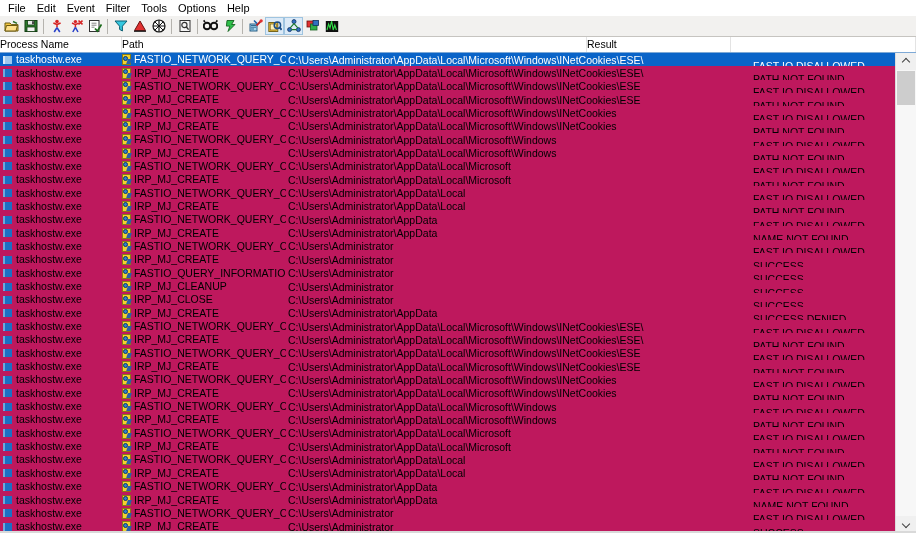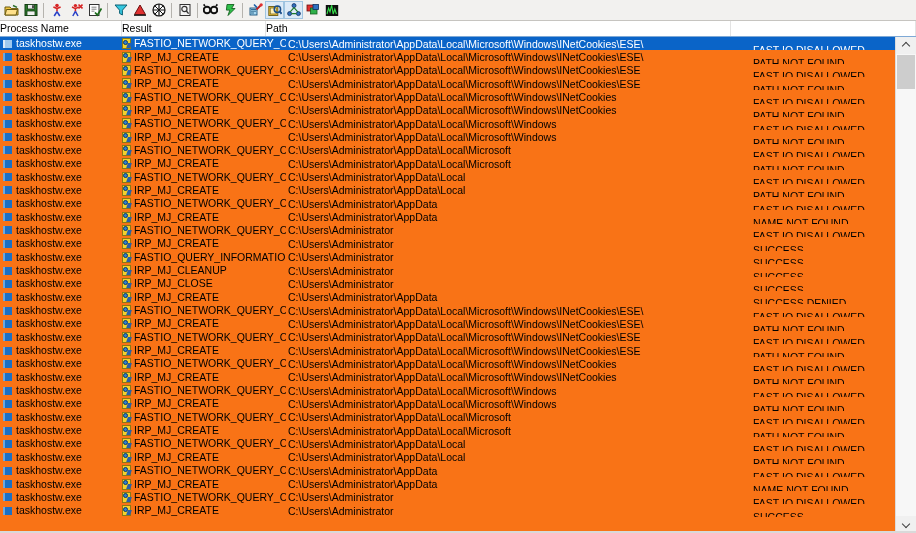--- a/index.html
+++ b/index.html
@@ -47,21 +47,21 @@
     white-space:nowrap;overflow:hidden;
   }
   .h-proc{width:122px;}
   .h-op{width:164px;}
   .h-path{width:465px;}
   .h-result{width:144px;}
   .h-pad{flex:1;}
 
   
   .listbody{
-    flex:1 1 auto;position:relative;overflow:hidden;background:#f97316;
+    flex:1 1 auto;position:relative;overflow:hidden;background:#be185d;
   }
   .rows{position:absolute;left:0;top:0;right:0;}
   .row{
     height:13.35px;display:flex;align-items:center;
     font-size:10.5px;color:#000;white-space:nowrap;overflow:hidden;
     cursor:default;
   }
   .row.sel{background:#0a64c8;color:#ffffff;}
   .c{box-sizing:border-box;overflow:hidden;white-space:nowrap;}
   .c-proc{width:122px;display:flex;align-items:center;padding-left:3px;}
@@ -119,20 +119,29 @@
 
   .bottom-edge{
     position:absolute;left:0;right:0;bottom:0;height:2px;background:#d9d9d9;
   }
 </style>
 </head>
 <body>
 
 <div class="app">
 
+  <div class="menubar">
+    <div class="menu-item">File</div>
+    <div class="menu-item">Edit</div>
+    <div class="menu-item">Event</div>
+    <div class="menu-item">Filter</div>
+    <div class="menu-item">Tools</div>
+    <div class="menu-item">Options</div>
+    <div class="menu-item">Help</div>
+  </div>
 
   <div class="toolbar">
 
     <div class="tb-btn">
       <svg width="15" height="14" viewBox="0 0 15 14">
         <path d="M1 4h5l1.4 1.6H14V12H1z" fill="#f5c842" stroke="#6b5a10" stroke-width="1"></path>
         <path d="M2.5 6.5h11L12 12H1z" fill="#ffe08a" stroke="#6b5a10" stroke-width="1"></path>
         <path d="M9 2.5l4 1.8" stroke="#2a6e2a" stroke-width="1.4"></path>
       </svg>
     </div>
@@ -264,22 +273,22 @@
       <svg width="14" height="13" viewBox="0 0 14 13">
         <rect x="0.8" y="1" width="12.4" height="11" fill="#0f0f0f"></rect>
         <path d="M2 10l1.6-6 1.4 4 1.6-7 1.6 9 1.6-5 1.6 5" fill="none" stroke="#35e04a" stroke-width="1.1"></path>
       </svg>
     </div>
 
   </div>
 
   <div class="listhead">
     <div class="hcell h-proc">Process Name</div>
+    <div class="hcell h-path">Path</div>
     <div class="hcell h-result">Result</div>
-    <div class="hcell h-path">Path</div>
     <div class="hcell h-pad"></div>
   </div>
 
   <div class="listbody">
     <div class="rows" id="rows-host">
         <div class="row sel">
           <div class="c c-proc">
             <span class="proc-ico"></span>
             <span class="proc-label">taskhostw.exe</span>
           </div>

